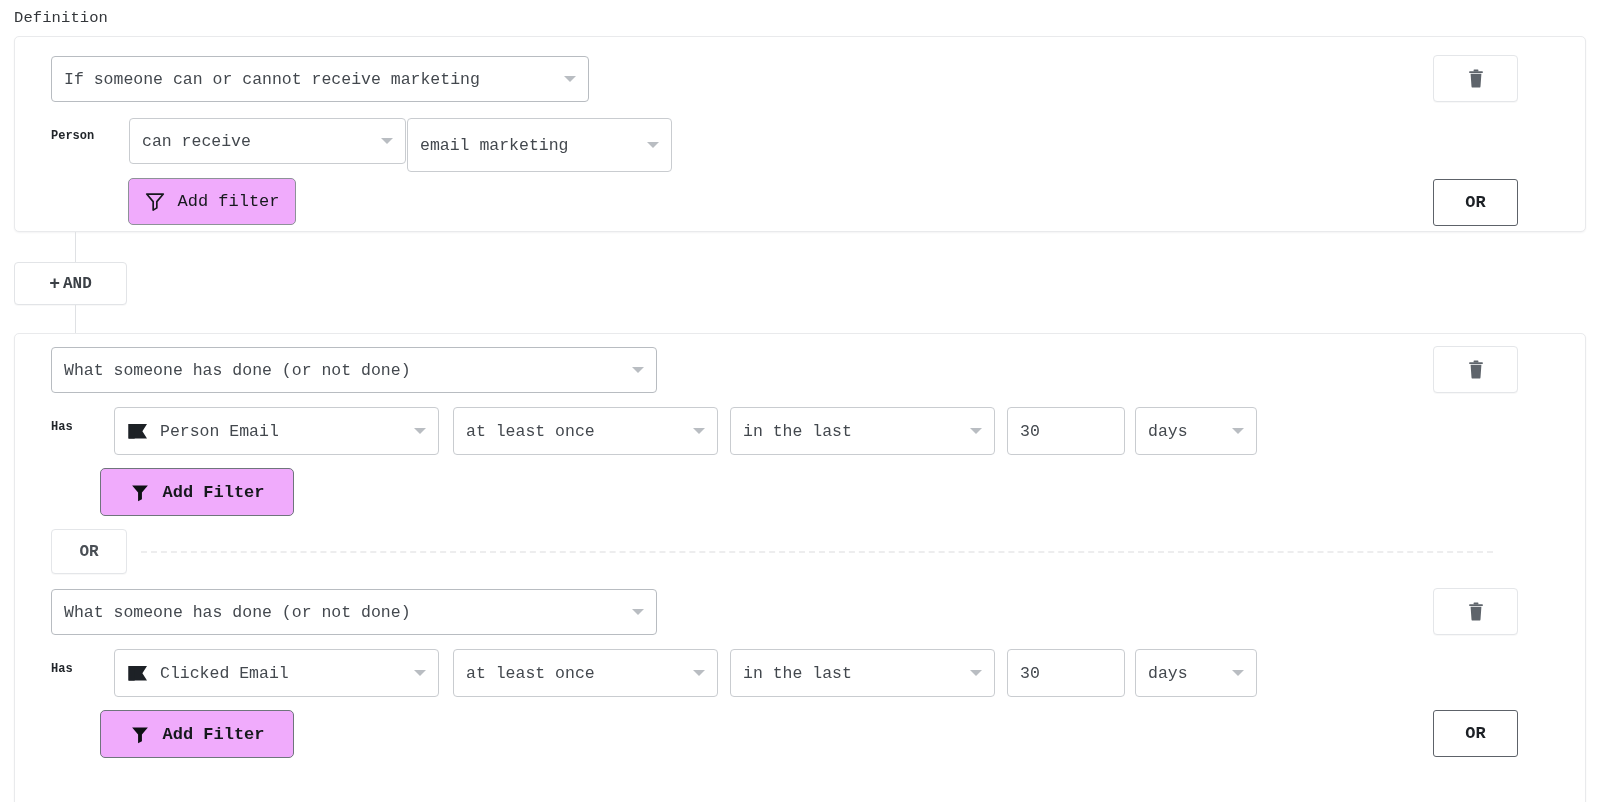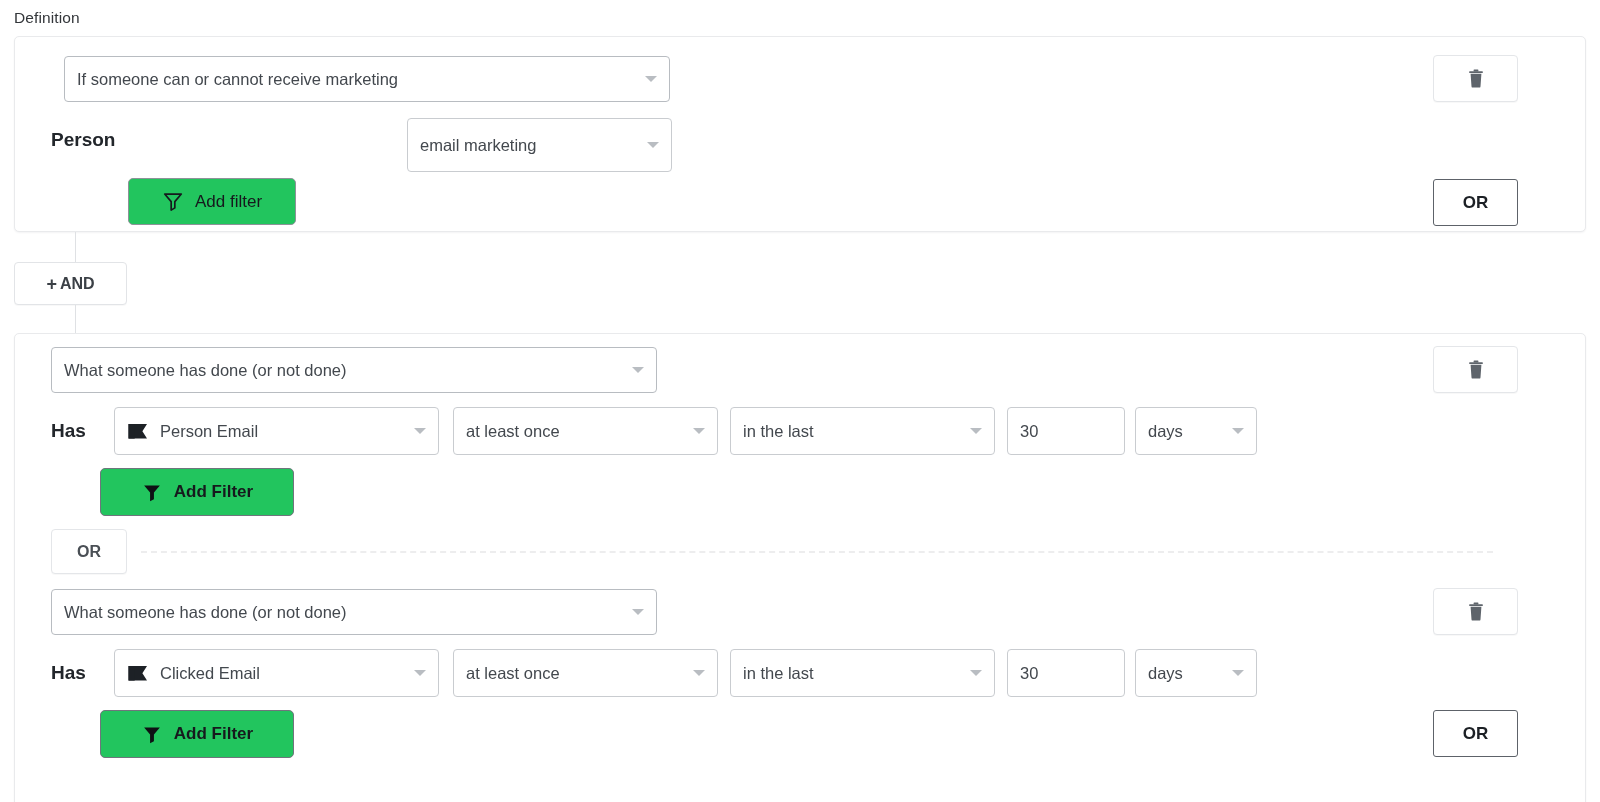--- a/index.html
+++ b/index.html
@@ -10,20 +10,21 @@
     font-family: "Liberation Sans", sans-serif;
     color: #2b2f33;
     overflow: hidden;
   }
 
   .page {
     position: relative;
     width: 1600px;
     height: 802px;
     padding: 0;
+    font-family: Liberation Mono, monospace;
   }
 
   
   .section-label {
     position: absolute;
     left: 14px;
     top: 9px;
     font-size: 15.5px;
     color: #33363a;
     letter-spacing: 0.1px;
@@ -112,29 +113,29 @@
     align-items: center;
     padding: 0 12px;
     font-size: 16.5px;
     color: #43484e;
     cursor: text;
   }
 
   
   .row-label {
     position: absolute;
-    font-size: 19px;
+    font-size: 12px;
     font-weight: bold;
     color: #22262b;
   }
 
   
   .addfilter {
     position: absolute;
-    background: #22c55e;
+    background: #f0abfc;
     border: 1px solid #7f858c;
     border-radius: 5px;
     display: flex;
     align-items: center;
     justify-content: center;
     gap: 11px;
     cursor: pointer;
     color: #16191d;
   }
   .addfilter.light { border-color: #8d9298; font-size: 17px; font-weight: normal; }
@@ -213,27 +214,31 @@
 </style>
 </head>
 <body>
 
 <div class="page">
 
   <div class="section-label">Definition</div>
 
   <div class="card" id="card-1">
 
-    <div class="sel sel-wide" style="left:36px; top:19px; width:606px; height:46px;margin-left:13px;">
+    <div class="sel sel-wide" style="left:36px; top:19px; width:538px; height:46px;">
       <span class="txt">If someone can or cannot receive marketing</span>
       <span class="caret"></span>
     </div>
 
     <div class="row-label" style="left:36px; top:92px;">Person</div>
 
+    <div class="sel" style="left:114px; top:81px; width:277px; height:46px;">
+      <span class="txt">can receive</span>
+      <span class="caret"></span>
+    </div>
 
     <div class="sel" style="left:392px; top:81px; width:265px; height:54px;">
       <span class="txt">email marketing</span>
       <span class="caret"></span>
     </div>
 
     <div class="addfilter light" style="left:113px; top:141px; width:168px; height:47px;">
       <svg class="funnel-icon" viewBox="0 0 24 24">
         <path d="M2.5 3.5 h19 l-7.4 8.6 v7.2 l-4.2 2.6 v-9.8 z" fill="none" stroke="#16191d" stroke-width="1.9" stroke-linejoin="round"></path>
       </svg>

